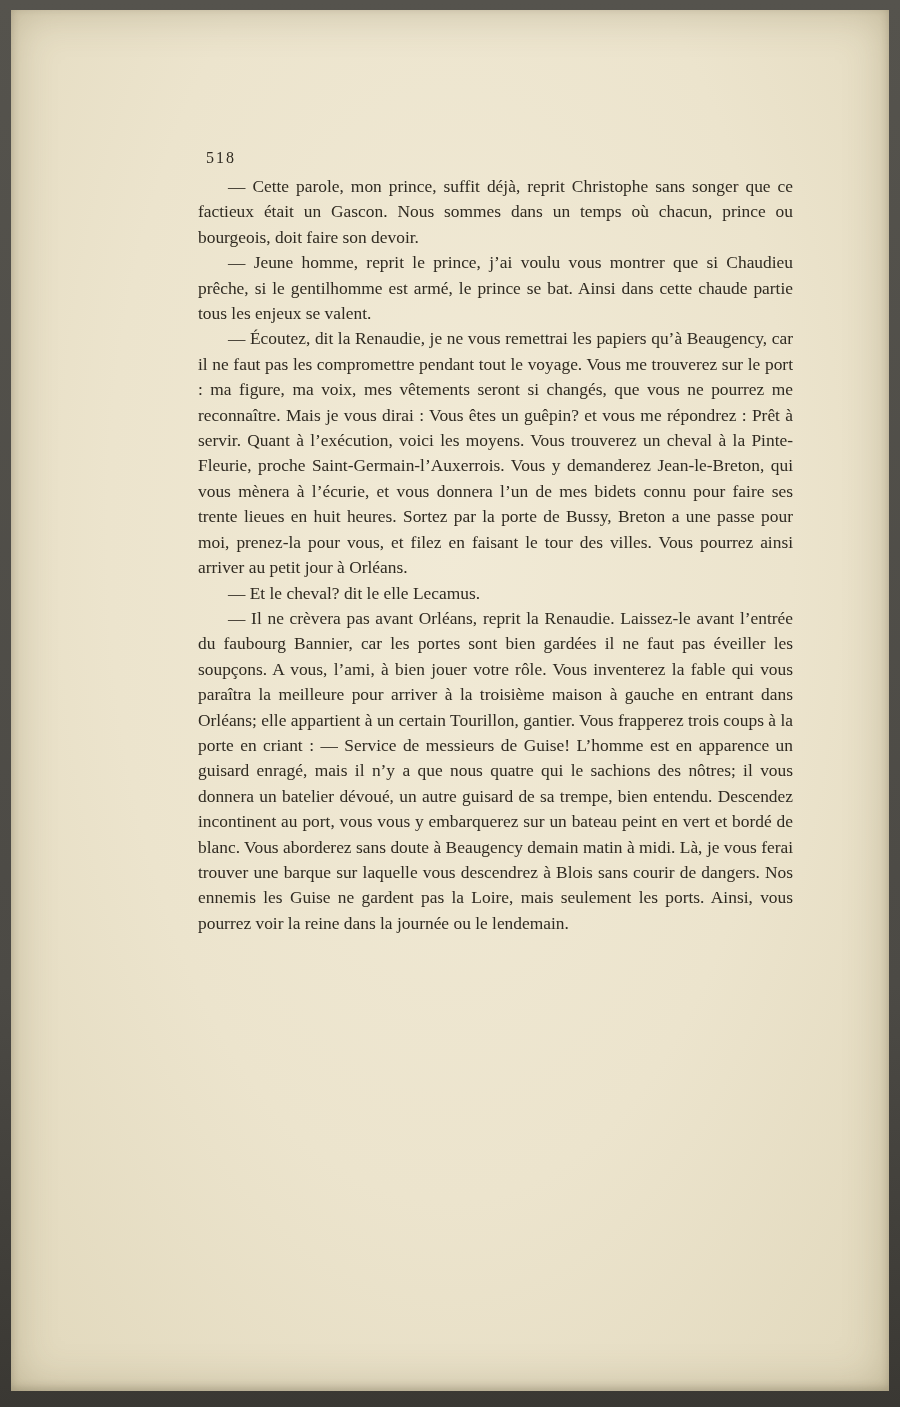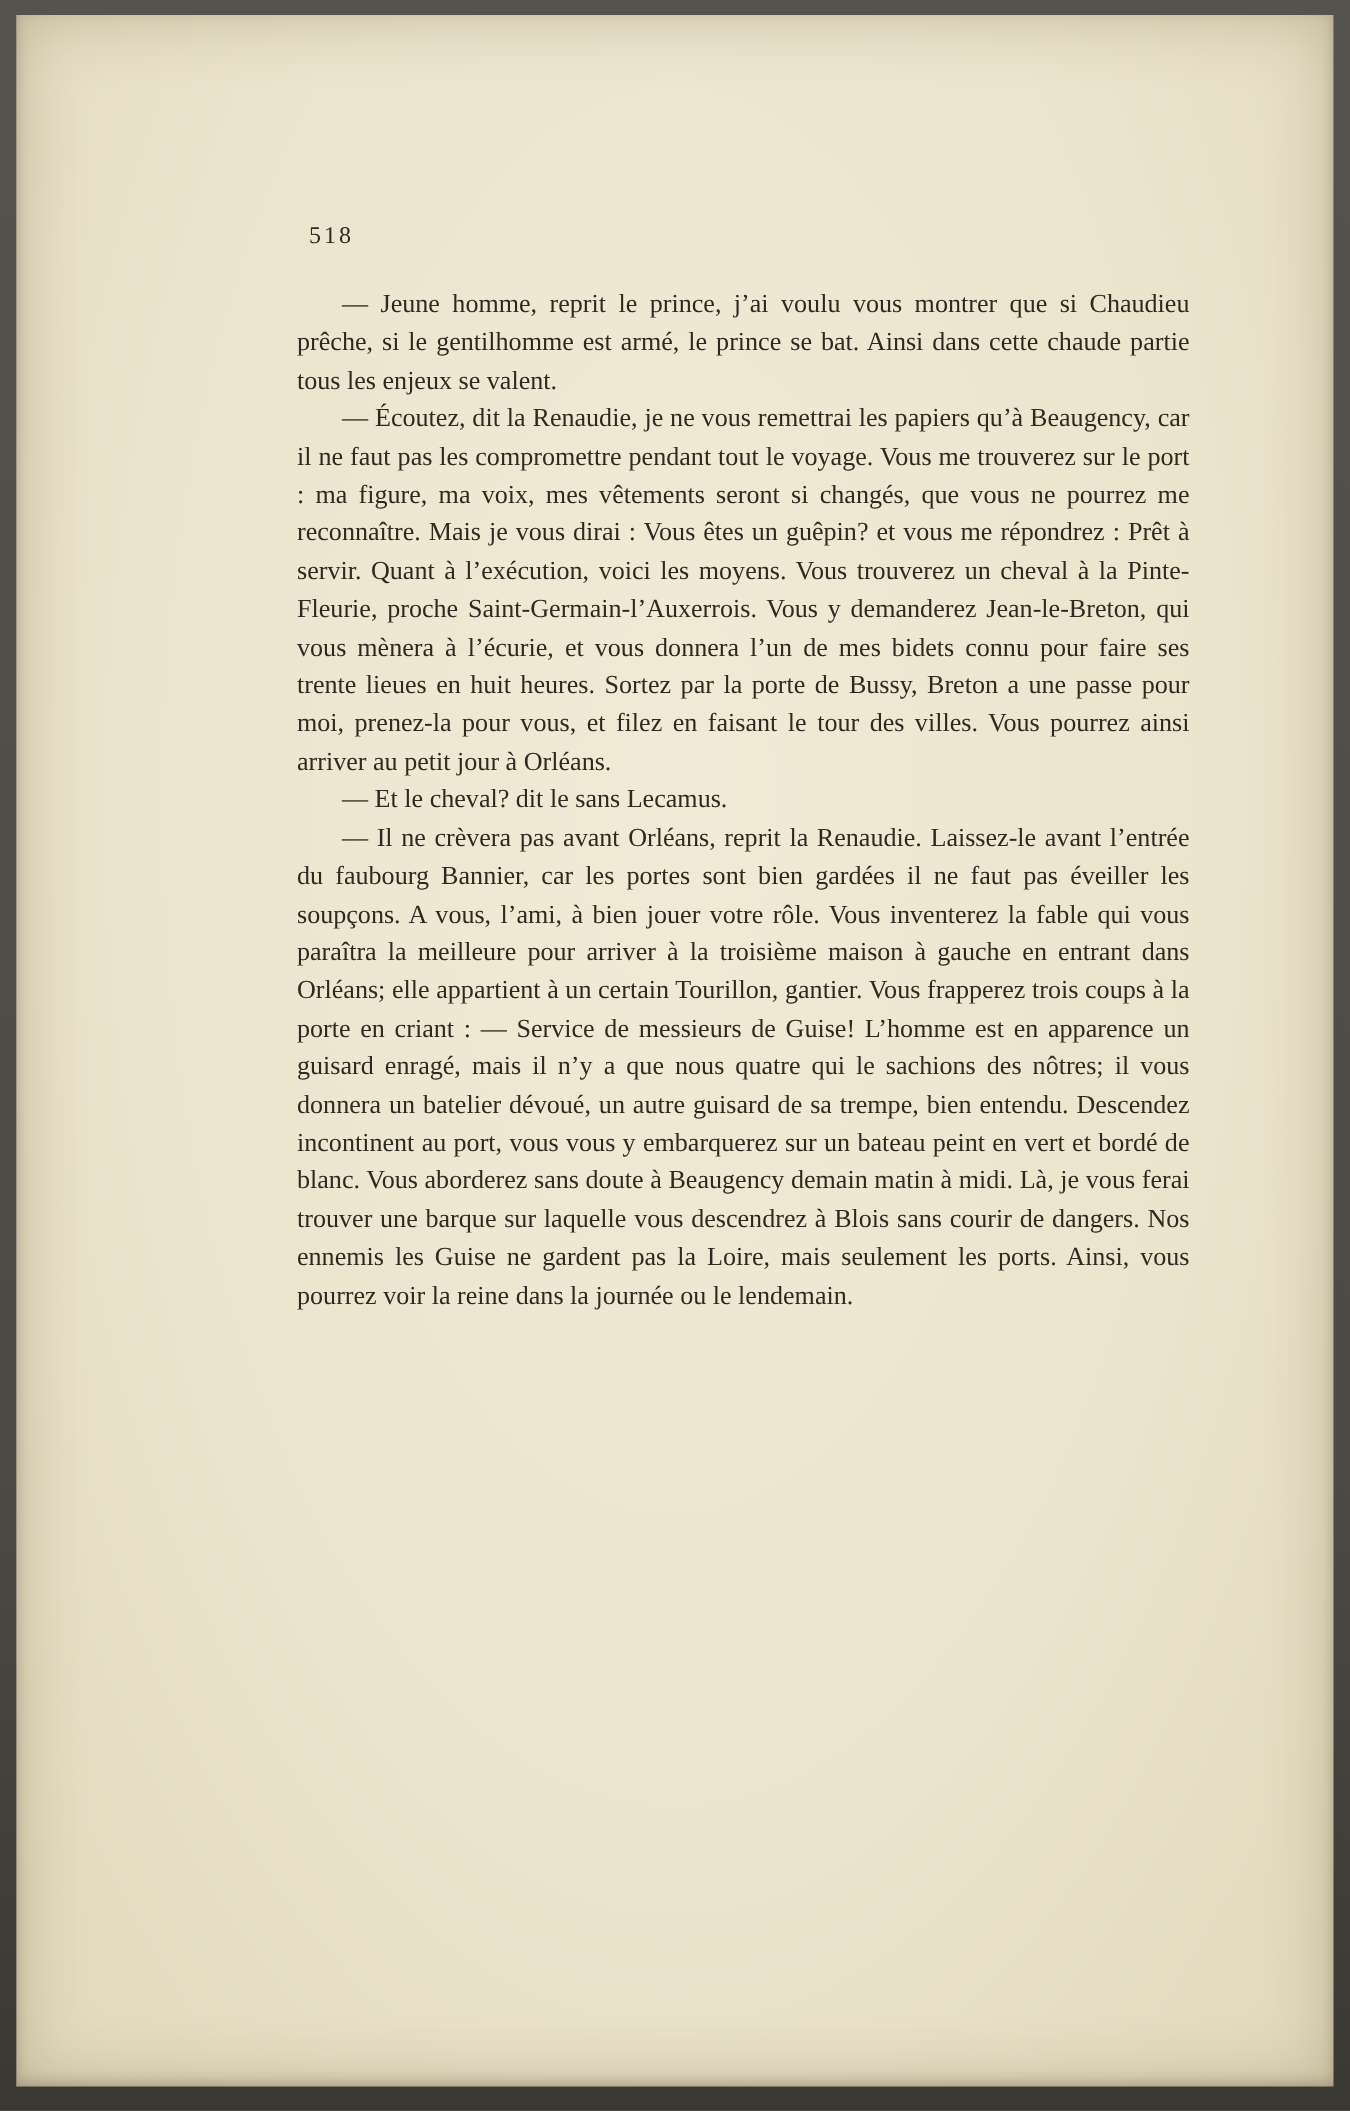--- a/index.html
+++ b/index.html
@@ -16,21 +16,21 @@
   .paper {
     position: absolute; left: 11px; top: 10px; right: 11px; bottom: 16px;
     background: radial-gradient(ellipse at 50% 38%, #f1ead6 0%, #ece4cd 55%, #e1d8bc 100%);
     box-shadow: inset 0 0 45px rgba(95, 78, 40, 0.28), inset 0 -3px 8px rgba(60,50,30,0.25);
   }
   .content {
     position: absolute; left: 187px; top: 136px; width: 595px;
     color: var(--ink, #2f2a21);
   }
   .running-head {
-    position: relative; height: 24px; margin-bottom: 20px;
+    position: relative; height: 24px; margin-bottom: 4px;
   }
   .page-num {
     position: absolute; left: 8px; top: 3px;
     font-size: 16px; letter-spacing: 2px;
   }
   .head-title {
     display: block; text-align: center;
     font-size: 15px; letter-spacing: 2.6px; font-weight: bold;
     font-weight: 500;
   }
@@ -44,20 +44,21 @@
 </head>
 <body>
 
 <div class="page">
   <div class="paper">
     <div class="content">
       <header class="running-head">
         <span class="page-num">518</span>
       </header>
       <div class="text-block">
+          <p><span>— Cette parole, mon prince, suffit déjà, reprit Christophe sans songer que ce factieux était un Gascon. Nous sommes dans un temps où chacun, prince ou bourgeois, doit faire son devoir.</span></p>
           <p><span>— Jeune homme, reprit le prince, j’ai voulu vous montrer que si Chaudieu prêche, si le gentilhomme est armé, le prince se bat. Ainsi dans cette chaude partie tous les enjeux se valent.</span></p>
           <p><span>— Écoutez, dit la Renaudie, je ne vous remettrai les papiers qu’à Beaugency, car il ne faut pas les compromettre pendant tout le voyage. Vous me trouverez sur le port : ma figure, ma voix, mes vêtements seront si changés, que vous ne pourrez me reconnaître. Mais je vous dirai : </span><span class="italic">Vous êtes un guêpin?</span><span> et vous me répondrez : </span><span class="italic">Prêt à servir.</span><span> Quant à l’exécution, voici les moyens. Vous trouverez un cheval à la </span><span class="italic">Pinte-Fleurie,</span><span> proche Saint-Germain-l’Auxerrois. Vous y demanderez Jean-le-Breton, qui vous mènera à l’écurie, et vous donnera l’un de mes bidets connu pour faire ses trente lieues en huit heures. Sortez par la porte de Bussy, Breton a une passe pour moi, prenez-la pour vous, et filez en faisant le tour des villes. Vous pourrez ainsi arriver au petit jour à Orléans.</span></p>
-          <p><span>— Et le cheval? dit le sans Lecamus.</span></p>
+          <p><span>— Et le cheval? dit le elle Lecamus.</span></p>
           <p><span>— Il ne crèvera pas avant Orléans, reprit la Renaudie. Laissez-le avant l’entrée du faubourg Bannier, car les portes sont bien gardées il ne faut pas éveiller les soupçons. A vous, l’ami, à bien jouer votre rôle. Vous inventerez la fable qui vous paraîtra la meilleure pour arriver à la troisième maison à gauche en entrant dans Orléans; elle appartient à un certain Tourillon, gantier. Vous frapperez trois coups à la porte en criant : — </span><span class="italic">Service de messieurs de Guise!</span><span> L’homme est en apparence un guisard enragé, mais il n’y a que nous quatre qui le sachions des nôtres; il vous donnera un batelier dévoué, un autre guisard de sa trempe, bien entendu. Descendez incontinent au port, vous vous y embarquerez sur un bateau peint en vert et bordé de blanc. Vous aborderez sans doute à Beaugency demain matin à midi. Là, je vous ferai trouver une barque sur laquelle vous descendrez à Blois sans courir de dangers. Nos ennemis les Guise ne gardent pas la Loire, mais seulement les ports. Ainsi, vous pourrez voir la reine dans la journée ou le lendemain.</span></p>
         </div>
     </div>
   </div>
 </div>
 
 </body></html>

